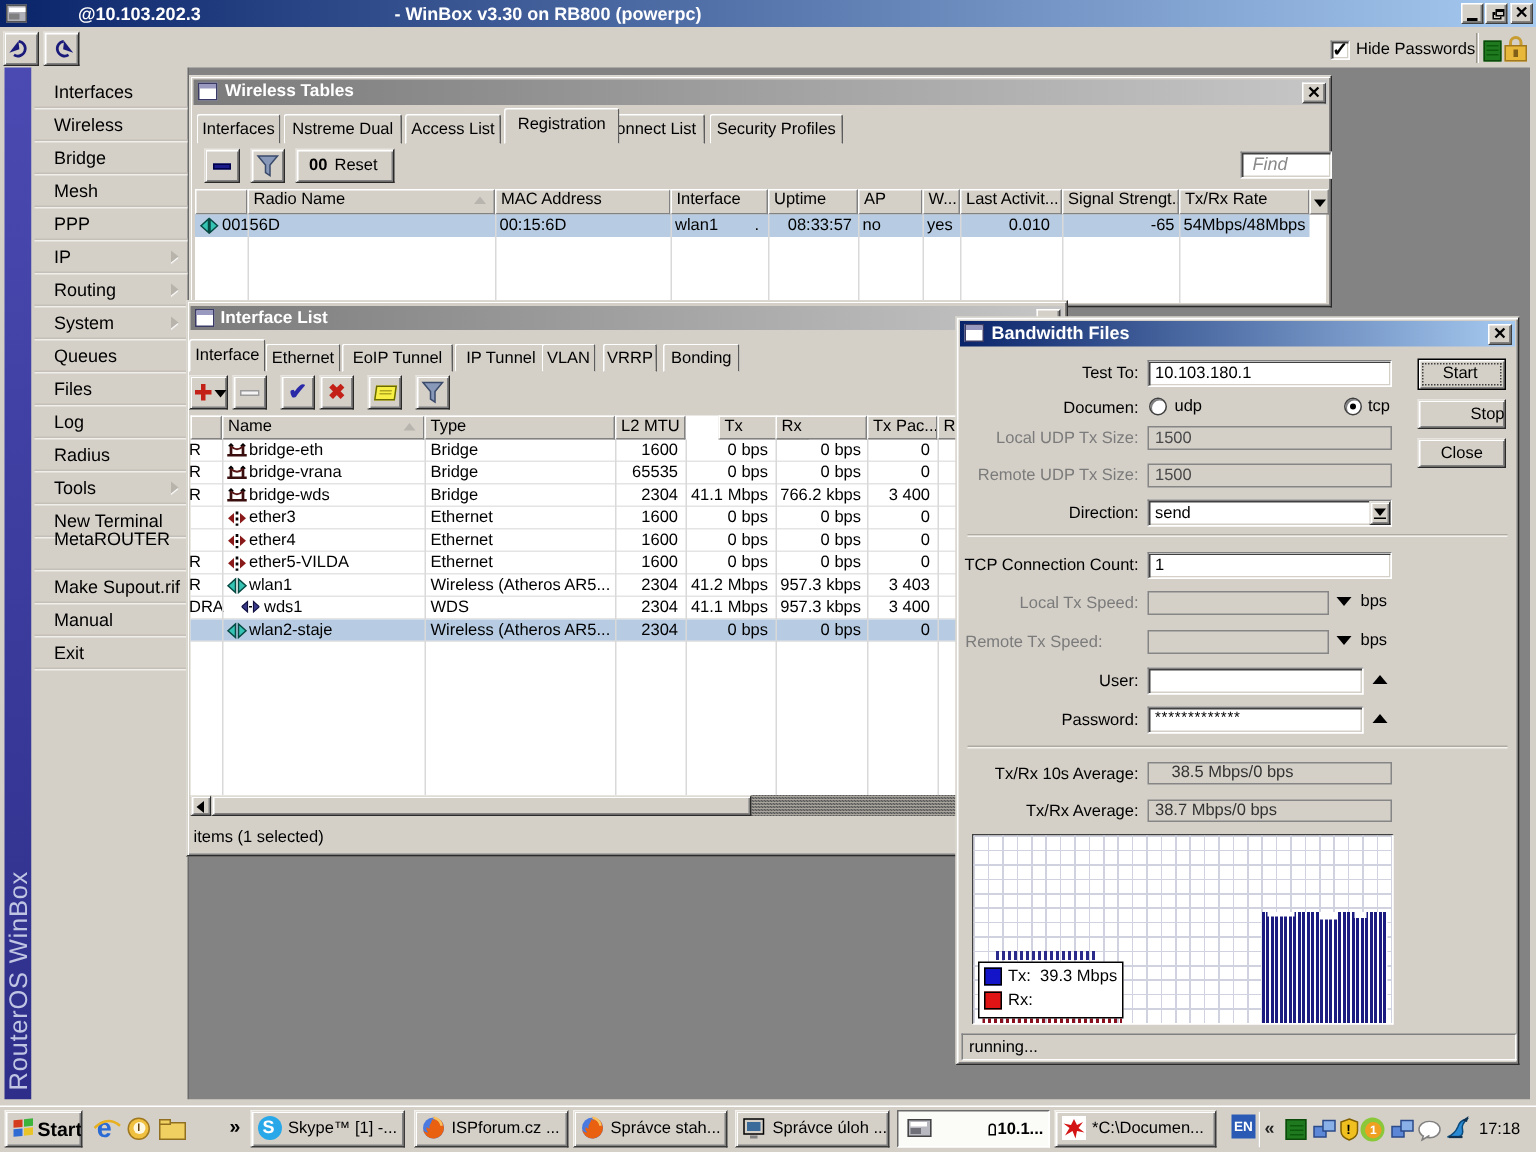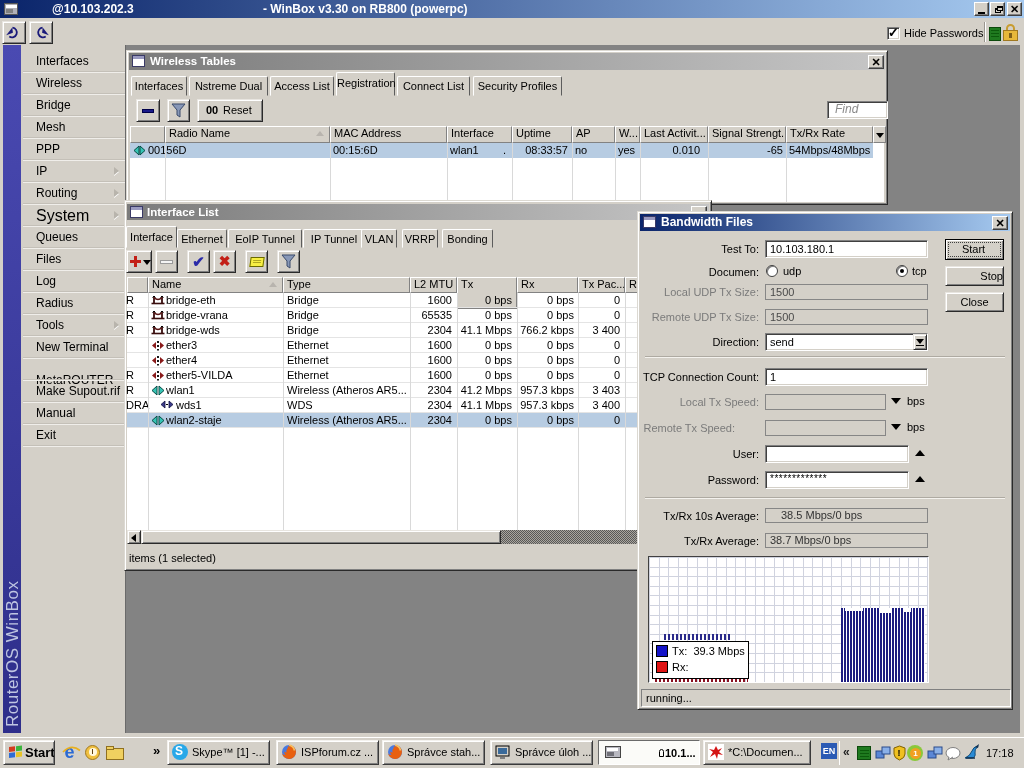--- a/index.html
+++ b/index.html
@@ -92,37 +92,37 @@
 <div class="t" style="left:36px;top:120px;font-size:12px">Mesh</div>
 <div class="menu-sep" style="top:137px"></div>
 <div class="t" style="left:36px;top:142px;font-size:12px">PPP</div>
 <div class="menu-sep" style="top:159px"></div>
 <div class="t" style="left:36px;top:164px;font-size:12px">IP</div>
 <div class="arr-r" style="left:114px;top:167px"></div>
 <div class="menu-sep" style="top:181px"></div>
 <div class="t" style="left:36px;top:186px;font-size:12px">Routing</div>
 <div class="arr-r" style="left:114px;top:189px"></div>
 <div class="menu-sep" style="top:203px"></div>
-<div class="t" style="left:36px;top:208px;font-size:16px">System</div>
+<div class="t" style="left:36px;top:208px;font-size:12px">System</div>
 <div class="arr-r" style="left:114px;top:211px"></div>
 <div class="menu-sep" style="top:225px"></div>
 <div class="t" style="left:36px;top:230px;font-size:12px">Queues</div>
 <div class="menu-sep" style="top:247px"></div>
 <div class="t" style="left:36px;top:252px;font-size:12px">Files</div>
 <div class="menu-sep" style="top:269px"></div>
 <div class="t" style="left:36px;top:274px;font-size:12px">Log</div>
 <div class="menu-sep" style="top:291px"></div>
 <div class="t" style="left:36px;top:296px;font-size:12px">Radius</div>
 <div class="menu-sep" style="top:313px"></div>
 <div class="t" style="left:36px;top:318px;font-size:12px">Tools</div>
 <div class="arr-r" style="left:114px;top:321px"></div>
 <div class="menu-sep" style="top:335px"></div>
 <div class="t" style="left:36px;top:340px;font-size:12px">New Terminal</div>
 <div class="menu-sep" style="top:357px"></div>
-<div class="t" style="left:36px;top:373px;font-size:12px">MetaROUTER</div>
+<div class="t" style="left:36px;top:352px;font-size:12px">MetaROUTER</div>
 <div class="menu-sep" style="top:379px"></div>
 <div class="t" style="left:36px;top:384px;font-size:12px">Make Supout.rif</div>
 <div class="menu-sep" style="top:401px"></div>
 <div class="t" style="left:36px;top:406px;font-size:12px">Manual</div>
 <div class="menu-sep" style="top:423px"></div>
 <div class="t" style="left:36px;top:428px;font-size:12px">Exit</div>
 <div class="menu-sep" style="top:445px"></div>
 
 <div class="win ab" style="left:126px;top:50px;width:762px;height:155px"></div>
 <div class="tbi ab" style="left:129px;top:53px;width:756px;height:17px"></div>
@@ -130,21 +130,21 @@
     <div class="ab" style="left:0;top:0;width:11px;height:3px;background:#9a9ac0"></div>
   </div>
 <div class="ttxt" style="left:150px;top:54px;font-size:11.5px">Wireless Tables</div>
 <div class="xbtn" style="left:868px;top:55px;width:16px;height:14px;font-size:11px;font-weight:bold;line-height:13px">✕</div>
 
 <div class="tab" style="left:131px;top:76px;width:56px;height:20px;line-height:19px">Interfaces</div>
 <div class="tab" style="left:189px;top:76px;width:79px;height:20px;line-height:19px">Nstreme Dual</div>
 <div class="tab" style="left:270px;top:76px;width:64px;height:20px;line-height:19px">Access List</div>
 <div class="tab" style="left:397px;top:76px;width:73px;height:20px;line-height:19px">Connect List</div>
 <div class="tab" style="left:473px;top:76px;width:89px;height:20px;line-height:19px">Security Profiles</div>
-<div class="tab" style="left:336px;top:72px;width:59px;height:24px;line-height:21px;z-index:2">Registration</div>
+<div class="tab" style="left:336px;top:72px;width:77px;height:24px;line-height:21px;z-index:2">Registration</div>
 
 <div class="raised ab" style="left:136px;top:99px;width:24px;height:23px">
     <div class="ab" style="left:5px;top:9px;width:12px;height:4px;background:#1a1a8a;border:1px solid #00004a"></div>
   </div>
 <div class="raised ab" style="left:167px;top:99px;width:23px;height:23px"><svg width="21" height="21" viewBox="0 0 21 21">
       <path d="M4 4 h13 l-5 6 v7 l-3 -2 v-5 Z" fill="#8898b8" stroke="#3a4a6a" stroke-width="1"></path>
     </svg></div>
 <div class="raised ab" style="left:197px;top:99px;width:66px;height:23px">
     <span class="t b" style="left:8px;top:3px">00</span>
     <span class="t" style="left:25px;top:3px">Reset</span>
@@ -225,21 +225,21 @@
   </div>
 <div class="raised ab" style="left:277px;top:250px;width:23px;height:23px"><svg width="21" height="21" viewBox="0 0 21 21">
       <path d="M4 4 h13 l-5 6 v7 l-3 -2 v-5 Z" fill="#8898b8" stroke="#3a4a6a" stroke-width="1"></path>
     </svg></div>
 
 <div class="ab" style="left:127px;top:277px;width:579px;height:253px;background:#fff"></div>
 <div class="th" style="left:127px;top:277px;width:21px;height:16px"></div>
 <div class="th" style="left:148px;top:277px;width:135px;height:16px">Name<span style="position:absolute;right:5px;top:4px;width:0;height:0;border-left:4px solid transparent;border-right:4px solid transparent;border-bottom:5px solid #b8b4ae"></span></div>
 <div class="th" style="left:283px;top:277px;width:127px;height:16px">Type</div>
 <div class="th" style="left:410px;top:277px;width:47px;height:16px">L2 MTU</div>
-<div class="th" style="left:457px;top:277px;width:60px;height:32px">Tx</div>
+<div class="th" style="left:479px;top:277px;width:60px;height:16px">Tx</div>
 <div class="th" style="left:517px;top:277px;width:61px;height:16px">Rx</div>
 <div class="th" style="left:578px;top:277px;width:47px;height:16px">Tx Pac...</div>
 <div class="th" style="left:625px;top:277px;width:81px;height:16px">R</div>
 
 <div class="t" style="left:126px;top:293px">R</div>
 <svg class="ab" style="left:151px;top:295px" width="14" height="11" viewBox="0 0 14 11">
     <path d="M0.5 8.5 h13" stroke="#3a0e0e" stroke-width="1.6" fill="none"></path>
     <path d="M3 9 V1.5 M11 9 V1.5" stroke="#3a0e0e" stroke-width="1.8" fill="none"></path>
     <path d="M3 2.5 Q7 6.5 11 2.5" stroke="#5a1616" stroke-width="1.2" fill="none"></path>
     <path d="M1.5 2.5 L3 1 L4.5 2.5 M9.5 2.5 L11 1 L12.5 2.5" stroke="#000" stroke-width="1" fill="none"></path>

